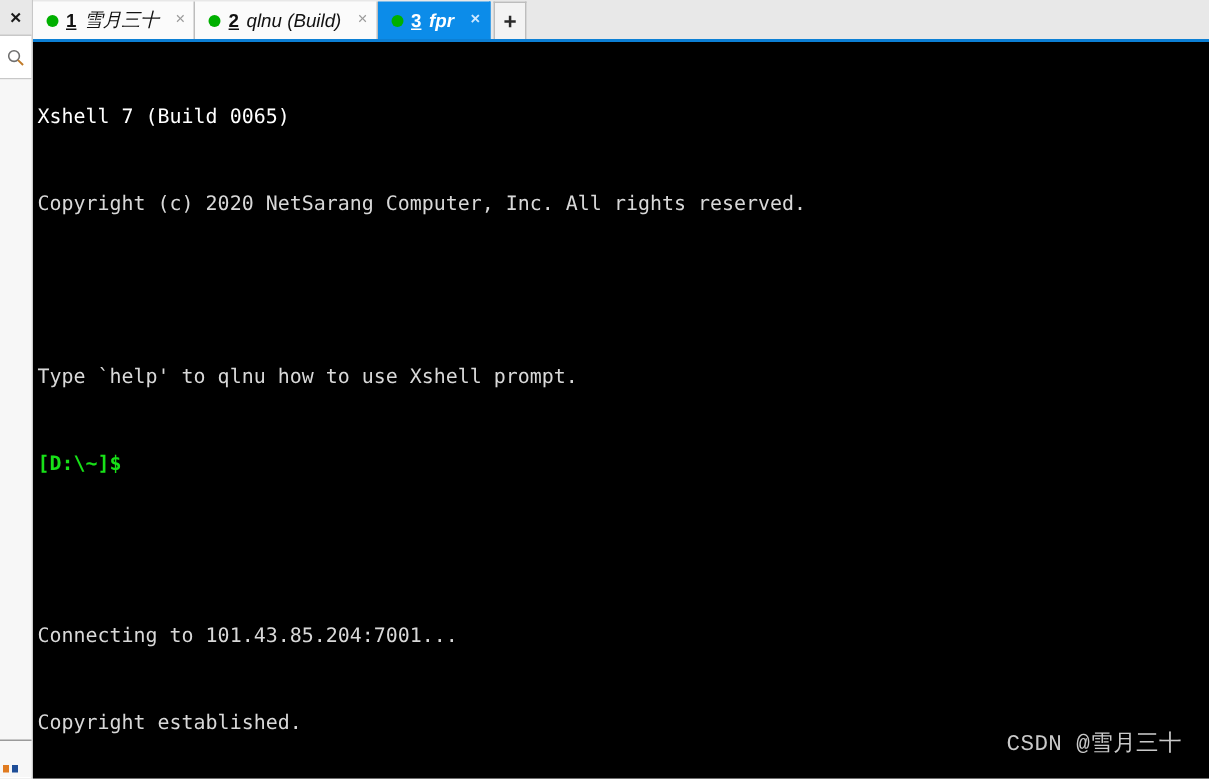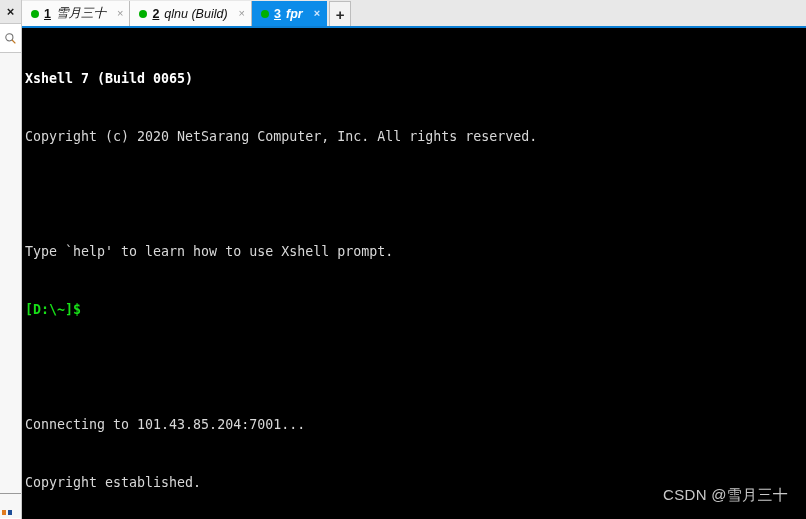--- a/index.html
+++ b/index.html
@@ -154,31 +154,31 @@
   }
   .term {
     padding: 3px 0 0 3px;
     font-family: "DejaVu Sans Mono", "Liberation Mono", monospace;
     font-size: 13.3px;
     line-height: 19.2px;
     color: #d8d8d8;
     white-space: pre;
   }
   .line { height: 19.2px; }
-  .b-white { color: #ffffff; font-weight: bold; }
+  .b-white { color: #ffffff; font-weight: normal; }
   .green { color: #18e018; font-weight: bold; }
 
   
   .watermark {
     position: absolute;
     right: 18px;
     bottom: 14px;
     font-size: 15px;
     color: #c9c9c9;
-    font-family: Liberation Sans, sans-serif;
+    font-family: Liberation Mono, monospace;
     letter-spacing: 0.3px;
     pointer-events: none;
   }
 </style>
 </head>
 <body>
 
 <div id="app">
 
   <div class="left-rail">
@@ -224,21 +224,21 @@
     <div class="tab-add">
       <span>+</span>
     </div>
   </div>
 
   <div class="terminal-wrap">
     <div class="term">
       <div class="line b-white">Xshell 7 (Build 0065)</div>
       <div class="line">Copyright (c) 2020 NetSarang Computer, Inc. All rights reserved.</div>
       <div class="line"></div>
-      <div class="line">Type `help' to learn how to use Xshell prompt.</div>
+      <div class="line">Type `help' to qlnu how to use Xshell prompt.</div>
       <div class="line green">[D:\~]$</div>
       <div class="line"></div>
       <div class="line">Connecting to 101.43.85.204:7001...</div>
       <div class="line">Copyright established.</div>
       
       
       
       
       
       

